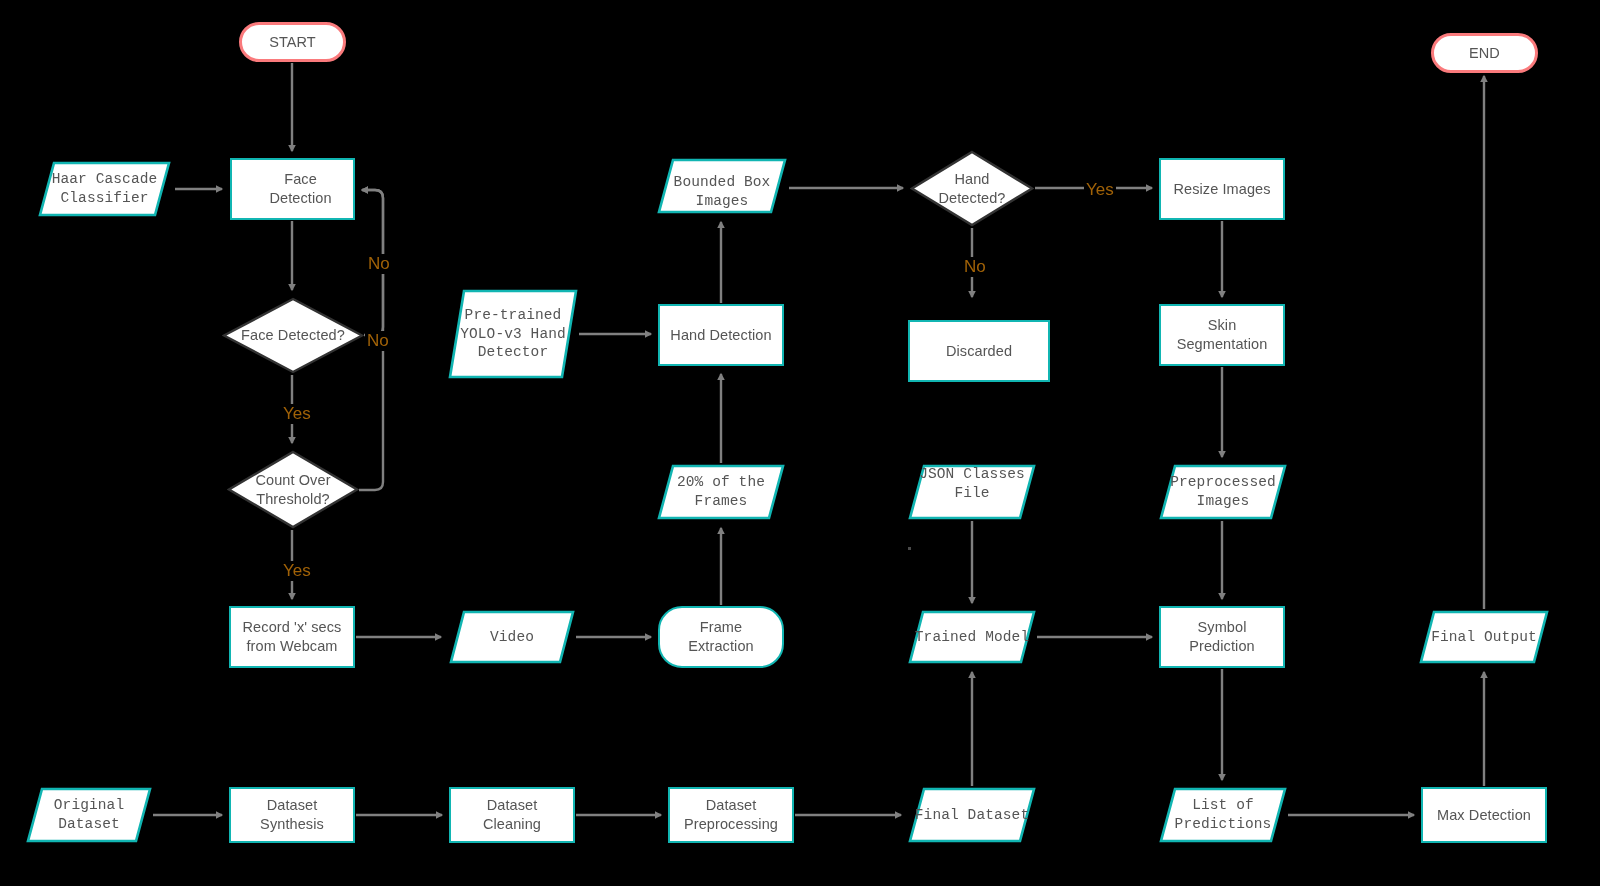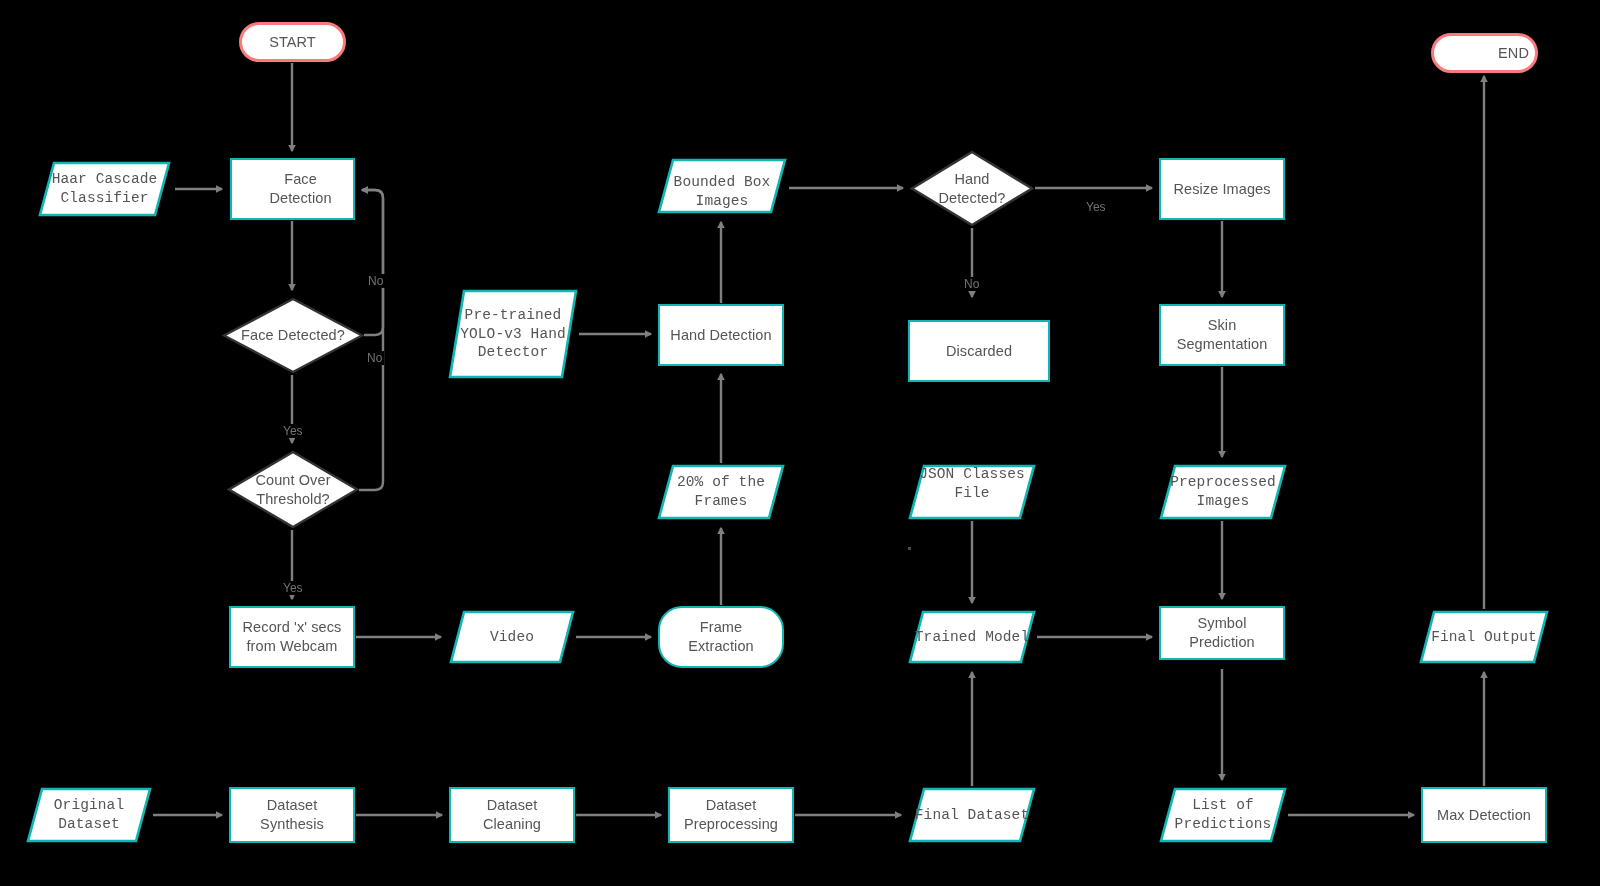--- a/index.html
+++ b/index.html
@@ -62,27 +62,26 @@
   
   .n-decision {
     background: transparent;
     border: none;
   }
   .n-decision .dia-svg { position: absolute; left: 0; top: 0; }
   .n-decision .lbl { position: relative; z-index: 2; }
 
   .edge-label {
     position: absolute;
-    color: #737373;
-    font-size: 12px;
+    color: #a16207;
+    font-size: 17px;
     background: #000000;
     padding: 0 2px;
     z-index: 4;
     white-space: nowrap;
-    margin-top: 20px;
   }
   .artifact-dot {
     position: absolute;
     width: 3px; height: 3px;
     background: #4a4a4a;
     z-index: 2;
   }
 </style>
 </head>
 <body>
@@ -156,21 +155,21 @@
       <path d="M576,815 L661,815"></path>
 
       <path d="M795,815 L901,815"></path>
     </g>
   </svg>
 
   <div class="node n-terminator" style="left:239px;top:22px;width:107px;height:40px;">
     <span class="lbl">START</span>
   </div>
 
-  <div class="node n-terminator" style="left:1431px;top:33px;width:107px;height:40px;justify-content:flex-end;">
+  <div class="node n-terminator" style="left:1431px;top:33px;width:107px;height:40px;">
     <span class="lbl">END</span>
   </div>
 
   <div class="node n-data" style="left:38px;top:161px;width:133px;height:56px;">
     <svg class="para-svg" width="133" height="56" viewBox="0 0 133 56">
         <polygon points="16,2 131,2 117,54 2,54" fill="#ffffff" stroke="#11b5b2" stroke-width="2.6"></polygon>
       </svg>
     <span class="lbl">Haar Cascade
 Classifier</span>
   </div>
@@ -277,21 +276,21 @@
 File</span>
   </div>
 
   <div class="node n-data" style="left:908px;top:610px;width:128px;height:54px;">
     <svg class="para-svg" width="128" height="54" viewBox="0 0 128 54">
         <polygon points="15,2 126,2 113,52 2,52" fill="#ffffff" stroke="#11b5b2" stroke-width="2.6"></polygon>
       </svg>
     <span class="lbl">Trained Model</span>
   </div>
 
-  <div class="node n-process" style="left:1159px;top:606px;width:126px;height:54px;">
+  <div class="node n-process" style="left:1159px;top:606px;width:126px;height:62px;">
     <span class="lbl">Symbol
 Prediction</span>
   </div>
 
   <div class="node n-data" style="left:1419px;top:610px;width:130px;height:54px;">
     <svg class="para-svg" width="130" height="54" viewBox="0 0 130 54">
         <polygon points="15,2 128,2 115,52 2,52" fill="#ffffff" stroke="#11b5b2" stroke-width="2.6"></polygon>
       </svg>
     <span class="lbl">Final Output</span>
   </div>

